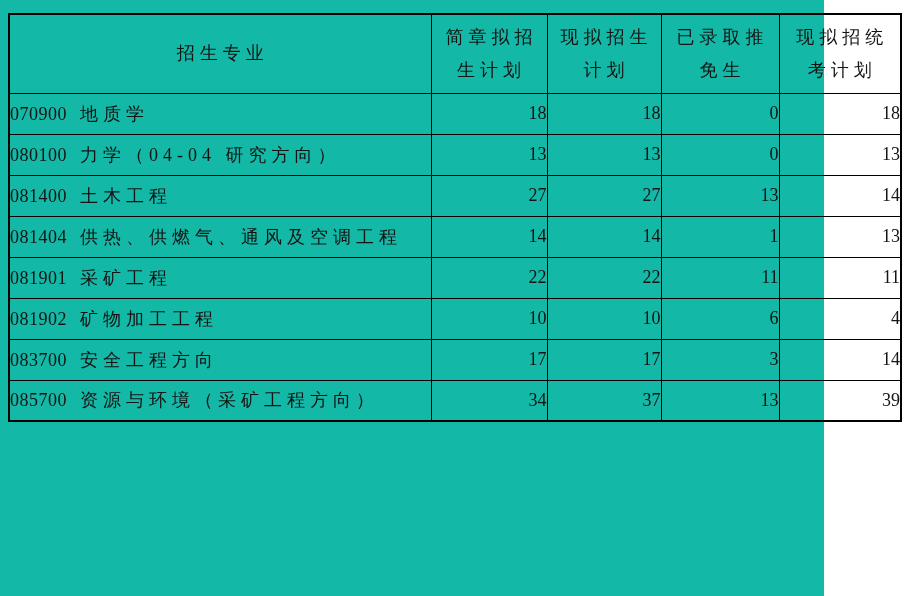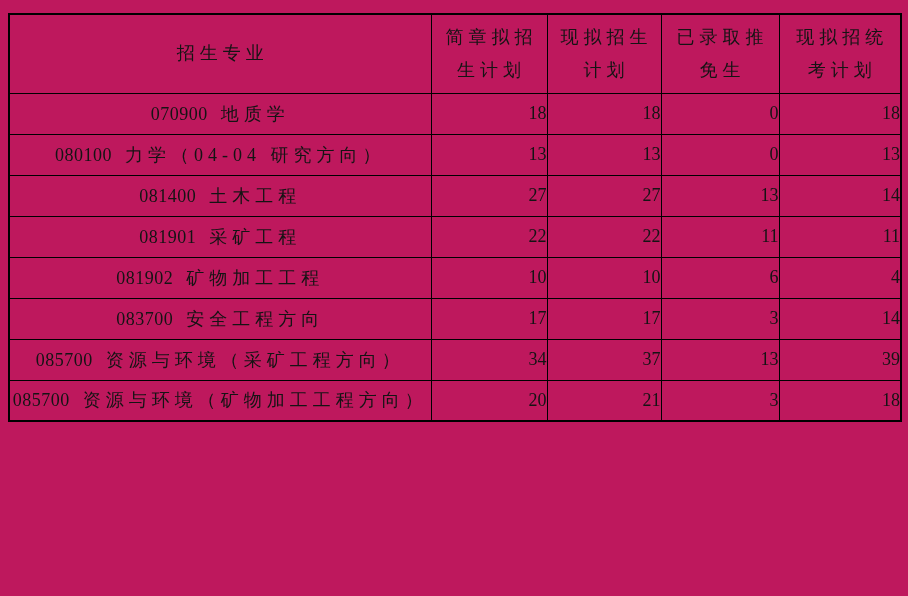--- a/index.html
+++ b/index.html
@@ -9,23 +9,23 @@
   }
   body {
     width: 908px;
     height: 596px;
     overflow: hidden;
     font-family: "Liberation Serif", "DejaVu Serif", serif;
     color: #141414;
   }
   .page {
     position: relative;
-    width: 908px;
+    width: 824px;
     height: 596px;
-    background: #be185d;
+    background: #14b8a6;
     text-decoration: underline;
   }
   table.enroll {
     position: absolute;
     left: 8px;
     top: 13px;
     width: 892px;
     border-collapse: collapse;
     table-layout: fixed;
     border: 2px solid #000000;
@@ -43,21 +43,21 @@
   tbody tr { height: 41px; }
   th { text-align: center; }
   th .hl {
     text-align: center;
     line-height: 33px;
     letter-spacing: 5px;
     text-indent: 5px; 
     white-space: nowrap;
   }
   td.major {
-    text-align: center;
+    text-align: left;
     white-space: nowrap;
   }
   td.major .code { letter-spacing: 0.5px; }
   td.major .cjk  { letter-spacing: 5px; margin-left: 13px; }
   td.num { text-align: right; }
 </style>
 </head>
 <body>
 
 <div class="page">
@@ -112,20 +112,27 @@
 
 
   <tr>
     <td class="major"><span class="code">081400</span><span class="cjk">土木工程</span></td>
     <td class="num">27</td>
     <td class="num">27</td>
     <td class="num">13</td>
     <td class="num">14</td>
   </tr>
 
+  <tr>
+    <td class="major"><span class="code">081404</span><span class="cjk">供热、供燃气、通风及空调工程</span></td>
+    <td class="num">14</td>
+    <td class="num">14</td>
+    <td class="num">1</td>
+    <td class="num">13</td>
+  </tr>
 
   <tr>
     <td class="major"><span class="code">081901</span><span class="cjk">采矿工程</span></td>
     <td class="num">22</td>
     <td class="num">22</td>
     <td class="num">11</td>
     <td class="num">11</td>
   </tr>
 
   <tr>
@@ -145,24 +152,17 @@
   </tr>
 
   <tr>
     <td class="major"><span class="code">085700</span><span class="cjk">资源与环境（采矿工程方向）</span></td>
     <td class="num">34</td>
     <td class="num">37</td>
     <td class="num">13</td>
     <td class="num">39</td>
   </tr>
 
-  <tr>
-    <td class="major"><span class="code">085700</span><span class="cjk">资源与环境（矿物加工工程方向）</span></td>
-    <td class="num">20</td>
-    <td class="num">21</td>
-    <td class="num">3</td>
-    <td class="num">18</td>
-  </tr>
 
 
 </tbody>
   </table>
 </div>
 
 </body></html>

